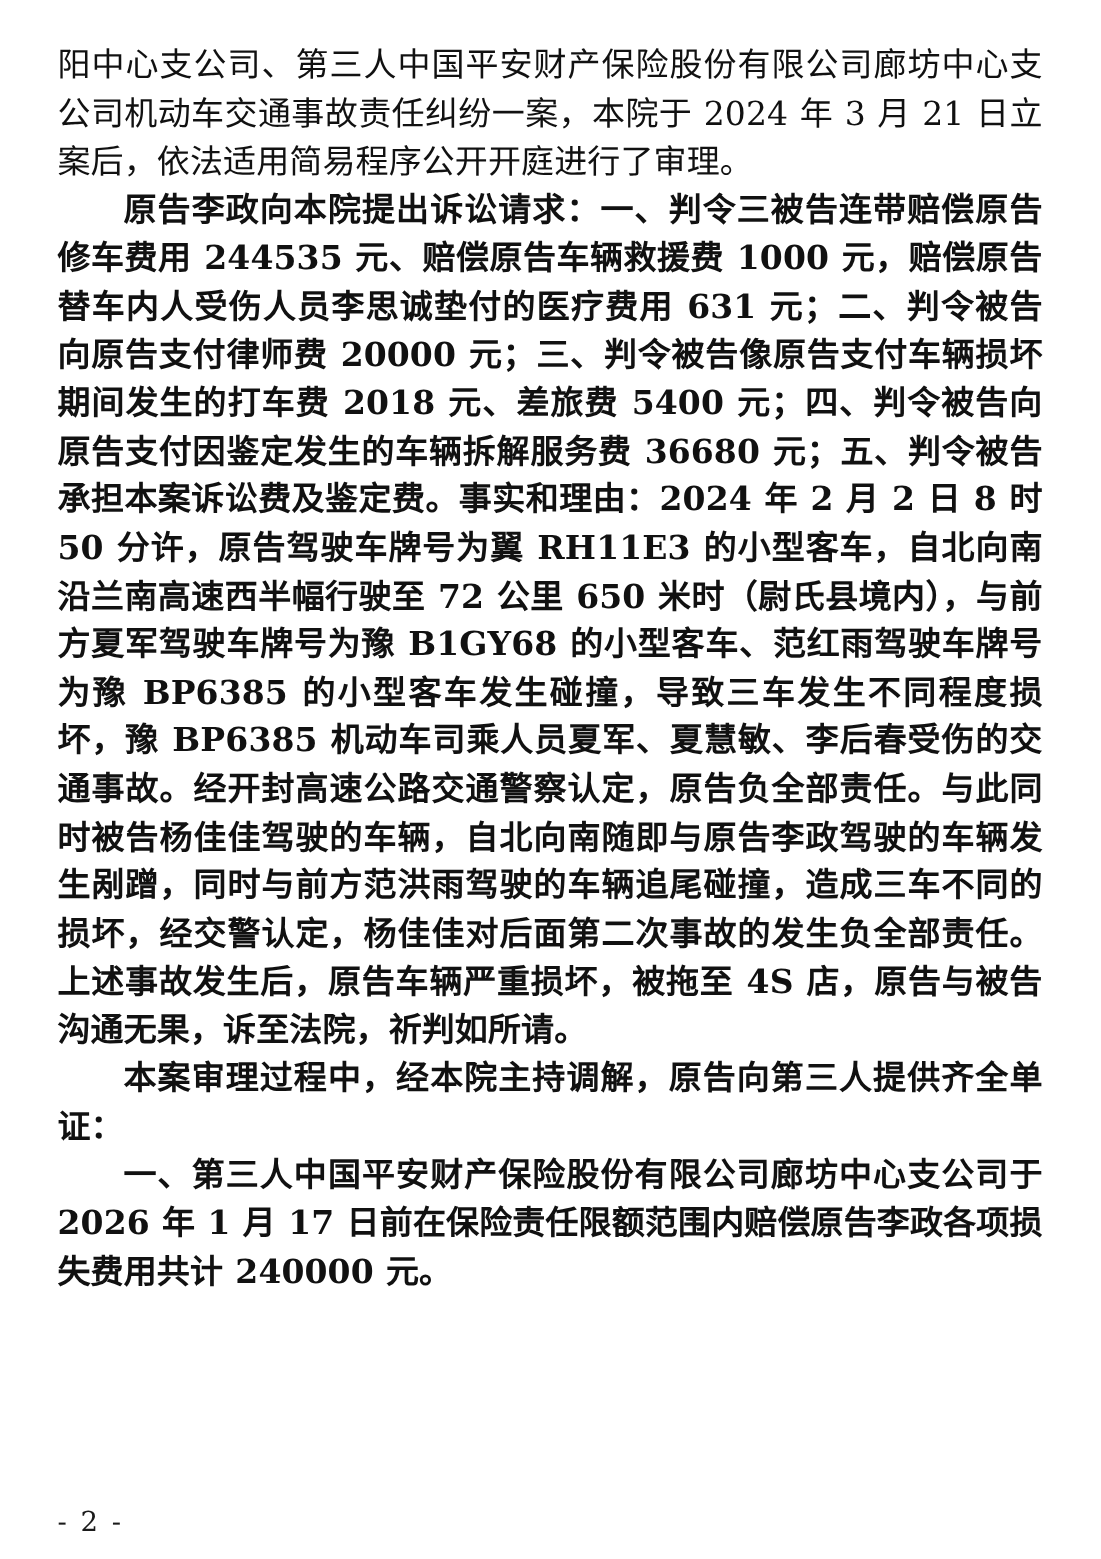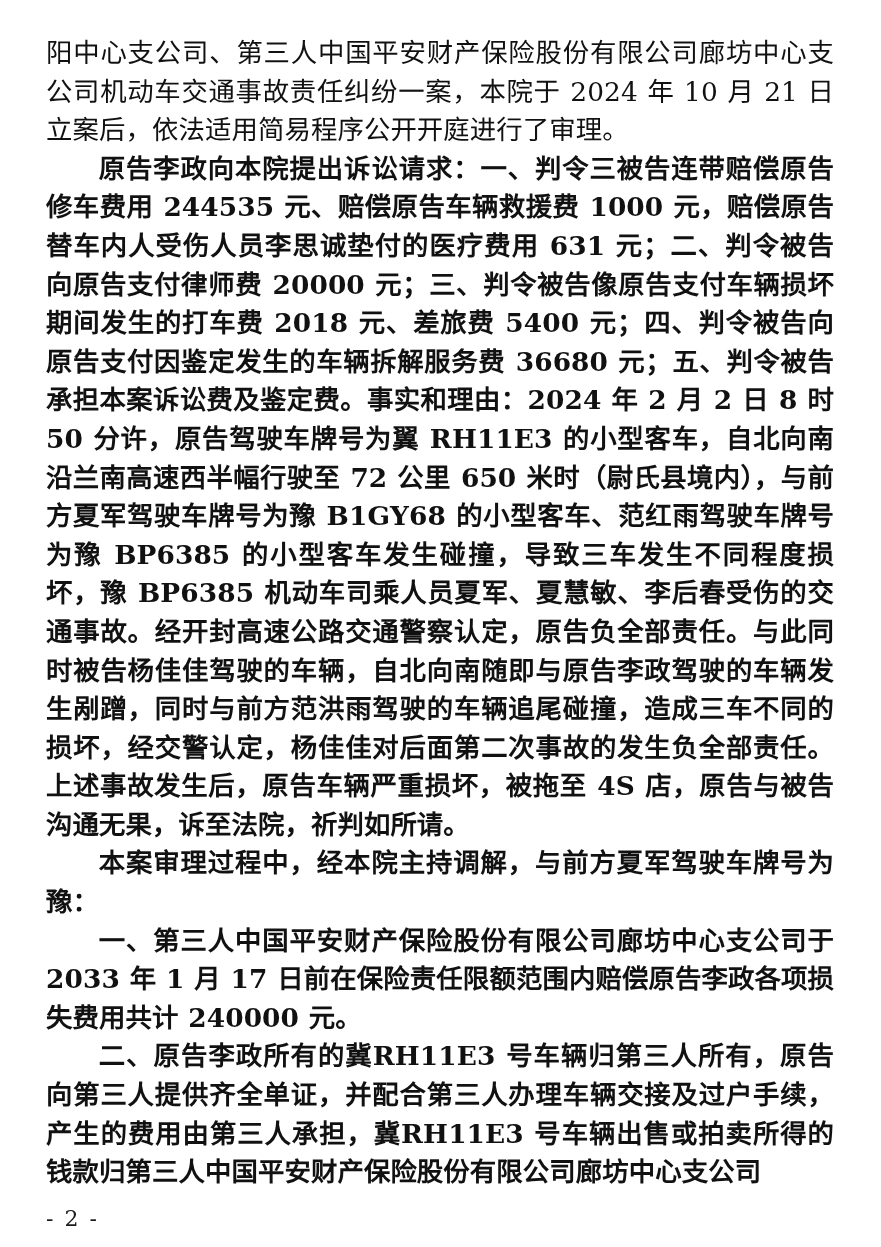--- a/index.html
+++ b/index.html
@@ -60,26 +60,25 @@
     color: #1a1a1a;
     font-family: "DejaVu Serif", "Liberation Serif", serif;
   }
 </style>
 </head>
 <body>
 
 <div class="page">
 
   <div class="body-text">
-    <p class="para continued">阳中心支公司、第三人中国平安财产保险股份有限公司廊坊中心支公司机动车交通事故责任纠纷一案，本院于 2024 年 10 月 21 日立案后，依法适用简易程序公开开庭进行了审理。</p>
+    <p class="para continued">阳中心支公司、第三人中国平安财产保险股份有限公司廊坊中心支公司机动车交通事故责任纠纷一案，本院于 2024 年 3 月 21 日立案后，依法适用简易程序公开开庭进行了审理。</p>
 
     <p class="para indent">原告李政向本院提出诉讼请求：一、判令三被告连带赔偿原告修车费用 244535 元、赔偿原告车辆救援费 1000 元，赔偿原告替车内人受伤人员李思诚垫付的医疗费用 631 元；二、判令被告向原告支付律师费 20000 元；三、判令被告像原告支付车辆损坏期间发生的打车费 2018 元、差旅费 5400 元；四、判令被告向原告支付因鉴定发生的车辆拆解服务费 36680 元；五、判令被告承担本案诉讼费及鉴定费。事实和理由：2024 年 2 月 2 日 8 时 50 分许，原告驾驶车牌号为翼 RH11E3 的小型客车，自北向南沿兰南高速西半幅行驶至 72 公里 650 米时（尉氏县境内），与前方夏军驾驶车牌号为豫 B1GY68 的小型客车、范红雨驾驶车牌号为豫 BP6385 的小型客车发生碰撞，导致三车发生不同程度损坏，豫 BP6385 机动车司乘人员夏军、夏慧敏、李后春受伤的交通事故。经开封高速公路交通警察认定，原告负全部责任。与此同时被告杨佳佳驾驶的车辆，自北向南随即与原告李政驾驶的车辆发生剐蹭，同时与前方范洪雨驾驶的车辆追尾碰撞，造成三车不同的损坏，经交警认定，杨佳佳对后面第二次事故的发生负全部责任。上述事故发生后，原告车辆严重损坏，被拖至 4S 店，原告与被告沟通无果，诉至法院，祈判如所请。</p>
 
-    <p class="para indent">本案审理过程中，经本院主持调解，与前方夏军驾驶车牌号为豫：</p>
+    <p class="para indent">本案审理过程中，经本院主持调解，原告向第三人提供齐全单证：</p>
 
-    <p class="para indent">一、第三人中国平安财产保险股份有限公司廊坊中心支公司于 2033 年 1 月 17 日前在保险责任限额范围内赔偿原告李政各项损失费用共计 240000 元。</p>
+    <p class="para indent">一、第三人中国平安财产保险股份有限公司廊坊中心支公司于 2026 年 1 月 17 日前在保险责任限额范围内赔偿原告李政各项损失费用共计 240000 元。</p>
 
-    <p class="para indent">二、原告李政所有的冀RH11E3 号车辆归第三人所有，原告向第三人提供齐全单证，并配合第三人办理车辆交接及过户手续，产生的费用由第三人承担，冀RH11E3 号车辆出售或拍卖所得的钱款归第三人中国平安财产保险股份有限公司廊坊中心支公司</p>
   </div>
 
   <div class="page-number">- 2 -</div>
 
 </div>
 
 </body></html>

